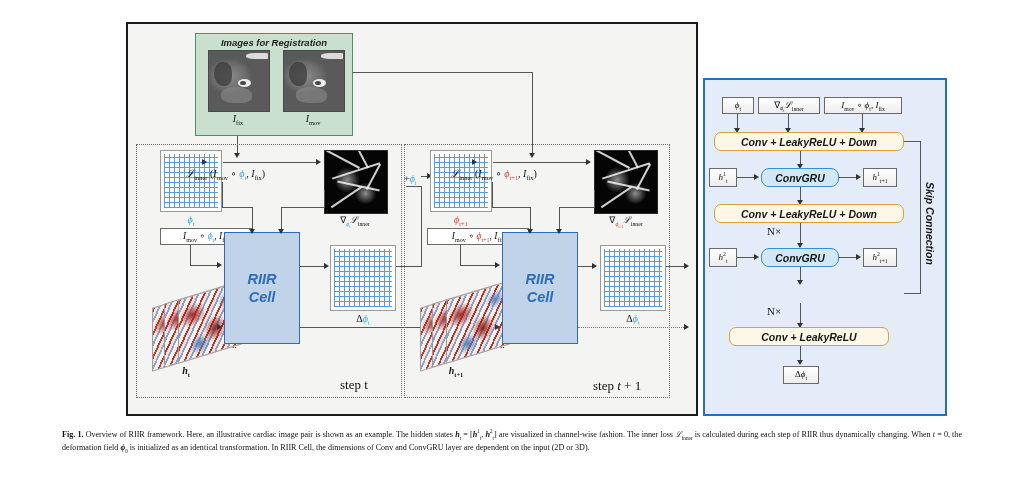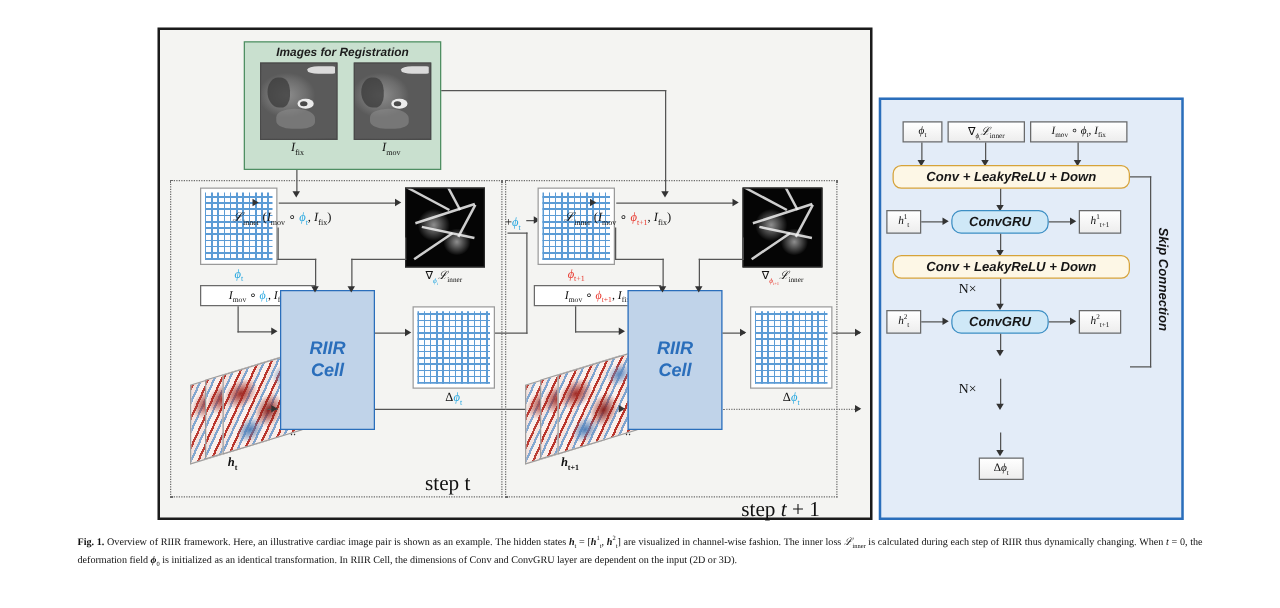--- a/index.html
+++ b/index.html
@@ -102,21 +102,21 @@
 
   
   .cellbox{position:absolute;border:1.8px solid #2a6ebb;background:#c0d3e9;
            box-sizing:border-box;display:flex;flex-direction:column;
            align-items:center;justify-content:center;
            font-family:"Liberation Sans",sans-serif;font-style:italic;
            font-weight:bold;font-size:14.5px;color:#2a6ebb;line-height:1.25;}
 
   
   .stepbox{position:absolute;border:1.6px dotted #6b6b6b;box-sizing:border-box;}
-  .steplbl{position:absolute;font-size:17px;}
+  .steplbl{position:absolute;font-size:13px;}
 
   
   .ln{position:absolute;background:#555;}
   .lnh{height:1.2px;}
   .lnv{width:1.2px;}
   .arrowR,.arrowD,.arrowL{position:absolute;width:0;height:0;}
   .arrowR{border-left:5px solid #333;border-top:3.2px solid transparent;border-bottom:3.2px solid transparent;}
   .arrowD{border-top:5px solid #333;border-left:3.2px solid transparent;border-right:3.2px solid transparent;}
 
   
@@ -276,21 +276,21 @@
   <div class="ln lnv" style="left:421px;top:186px;height:81px;"></div>
   <div class="ln lnh" style="left:406px;top:186px;width:16px;"></div>
   <div class="ln lnv" style="left:406px;top:186px;height:0px;"></div>
   <div class="abs" style="left:404px;top:173px;font-size:10px;">
     +<span class="cy"><span class="it">ϕ</span><sub>t</sub></span>
   </div>
   <div class="ln lnh" style="left:421px;top:176px;width:8px;"></div>
   <div class="arrowR" style="left:427px;top:173px;"></div>
 
   <div class="stepbox" style="left:404px;top:144px;width:266px;height:254px;"></div>
-  <div class="steplbl" style="left:593px;top:398px;">step <span class="it">t</span> + 1</div>
+  <div class="steplbl" style="left:593px;top:378px;">step <span class="it">t</span> + 1</div>
 
   <div class="grid" style="left:430px;top:150px;">
       <div class="mesh"></div>
     </div>
   <div class="lbl" style="left:430px;top:214px;width:62px;">
     <span class="rd"><span class="it">ϕ</span><sub>t+1</sub></span>
   </div>
 
   <div class="abs" style="left:451px;top:166px;font-size:10px;white-space:nowrap;">
     <span class="cal">ℒ</span><sub>inner</sub> (<span class="it">I</span><sub>mov</sub> ∘ <span class="rd"><span class="it">ϕ</span><sub>t+1</sub></span>, <span class="it">I</span><sub>fix</sub>)
@@ -413,20 +413,21 @@
   <div class="arrowR" style="left:754px;top:254px;"></div>
   <div class="ln lnh" style="left:839px;top:257px;width:18px;"></div>
   <div class="arrowR" style="left:856px;top:254px;"></div>
   <div class="ln lnv" style="left:800px;top:267px;height:15px;"></div>
   <div class="arrowD" style="left:797px;top:280px;"></div>
 
   <div class="nx" style="left:767px;top:305px;">N×</div>
   <div class="ln lnv" style="left:800px;top:303px;height:22px;"></div>
   <div class="arrowD" style="left:797px;top:323px;"></div>
 
+  <div class="convbox" style="left:729px;top:327px;width:160px;height:19px;">Conv + LeakyReLU</div>
   <div class="ln lnv" style="left:800px;top:346px;height:16px;"></div>
   <div class="arrowD" style="left:797px;top:360px;"></div>
 
   <div class="sbox" style="left:783px;top:366px;width:36px;height:18px;">
     <span>Δ<span class="it">ϕ</span><sub>t</sub></span>
   </div>
 
   <div class="ln lnh" style="left:904px;top:141px;width:17px;"></div>
   <div class="ln lnv" style="left:920px;top:141px;height:153px;"></div>
   <div class="ln lnh" style="left:904px;top:293px;width:17px;"></div>

